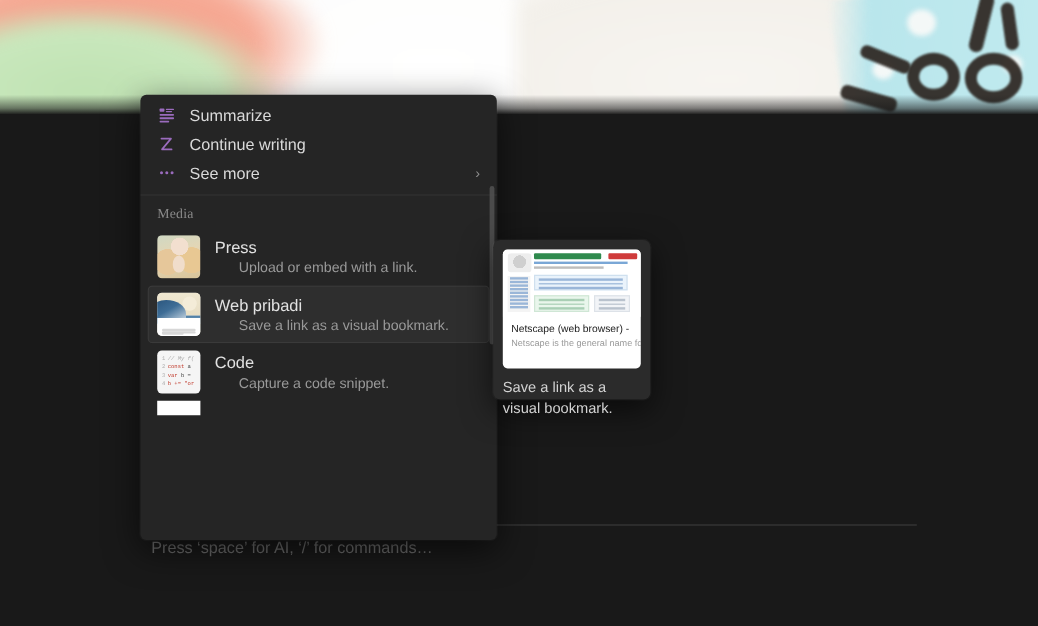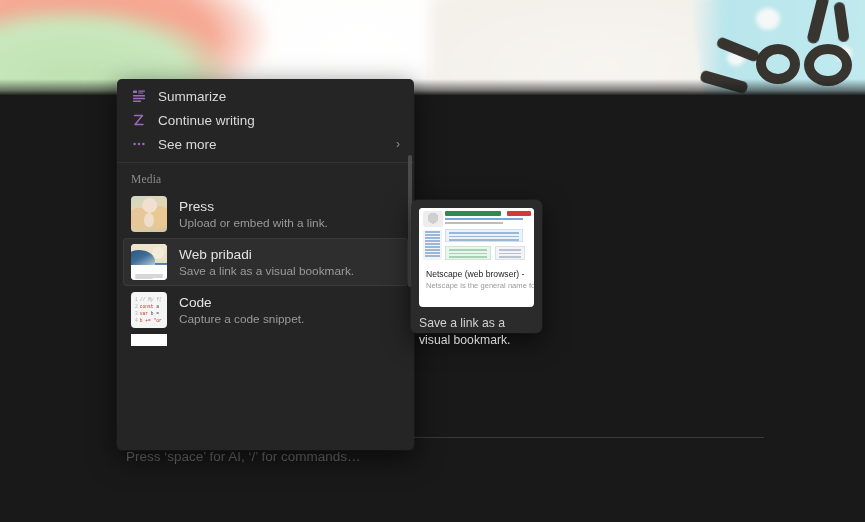--- a/index.html
+++ b/index.html
@@ -108,21 +108,21 @@
   }
 
   .media-list { padding: 0 6px; }
   .mitem {
     display: flex; align-items: center; gap: 12px;
     padding: 6px 8px; border-radius: 4px; cursor: pointer;
   }
   .mitem.sel { background: #2e2e2e; box-shadow: inset 0 0 0 1px #3a3a3a; }
   .mitem .txt { min-width: 0; }
   .mitem .t1 { color: #e2e2e2; font-size: 13.7px; line-height: 17px; white-space: nowrap; }
-  .mitem .t2 { color: #9a9a9a; font-size: 11.8px; line-height: 16px; white-space: nowrap; }
+  .mitem .t2 { color: #9a9a9a; font-size: 11.8px; line-height: 16px; white-space: nowrap; margin-left: 20px; }
 
   .thumb {
     width: 36px; height: 36px; flex: none; border-radius: 4px;
     overflow: hidden; position: relative; background: #fff;
   }
   
   .th-img {
     background:
       radial-gradient(circle at 52% 26%, #f2dfcf 0 22%, rgba(242,223,207,0) 23%),
       radial-gradient(circle at 24% 62%, #e6c79a 0 30%, rgba(230,199,154,0) 31%),

